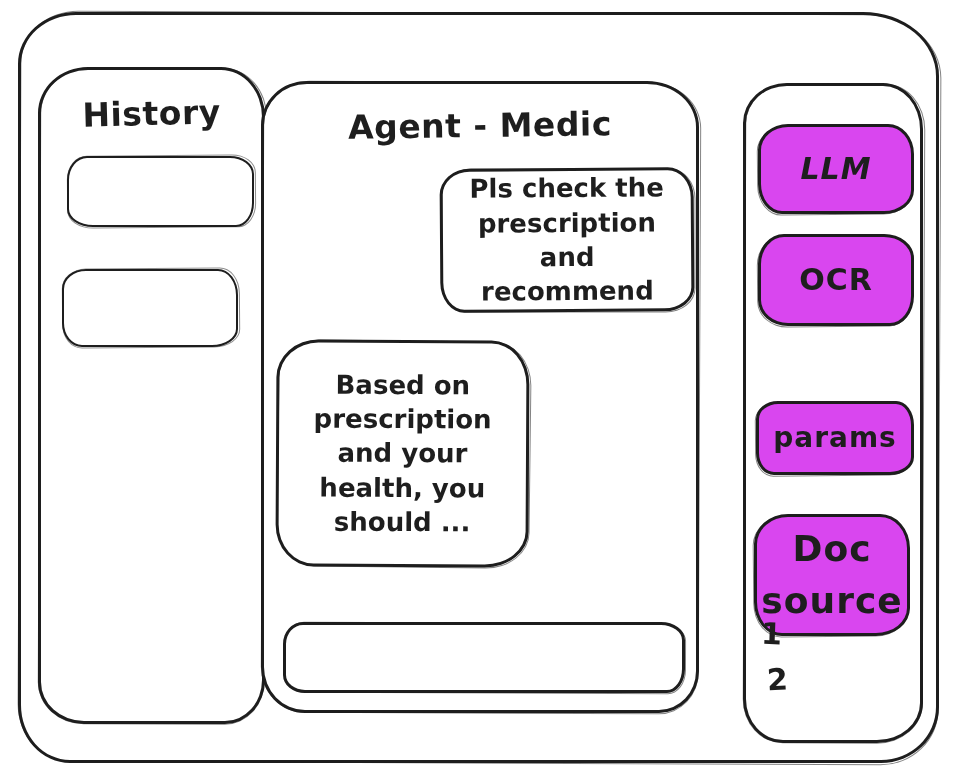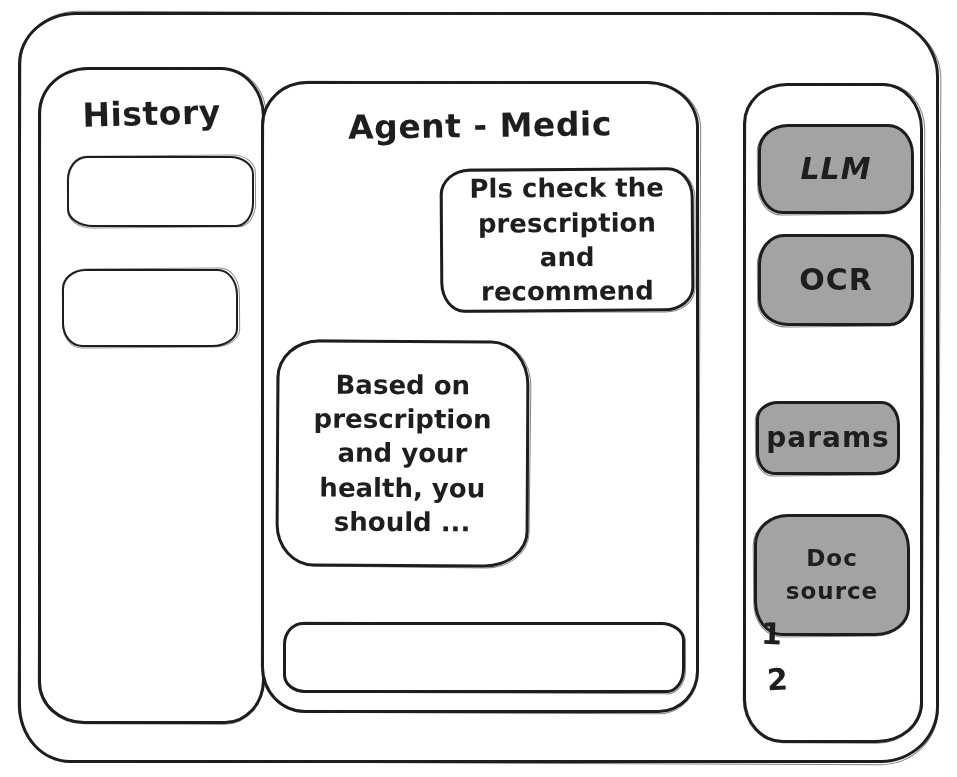--- a/index.html
+++ b/index.html
@@ -141,21 +141,21 @@
 
   
   .tools-panel {
     left: 740px; top: 80px;
     width: 180px; height: 660px;
     border-radius: 44px 40px 46px 40px / 40px 46px 40px 44px;
   }
   .tool-btn {
     position: absolute;
     border: 3px solid #1e1e1e;
-    background: #a3a3a3;
+    background: #d946ef;
     display: flex;
     align-items: center;
     justify-content: center;
     text-align: center;
     font-size: 30px;
     font-weight: bold;
     letter-spacing: 1px;
     line-height: 1.45;
     cursor: pointer;
   }
@@ -170,29 +170,29 @@
   .btn-llm {
     left: 12px; top: 38px; width: 156px; height: 90px;
     border-radius: 30px 26px 30px 24px / 26px 30px 24px 30px;
     font-style: italic;
   }
   .btn-ocr {
     left: 12px; top: 148px; width: 156px; height: 92px;
     border-radius: 26px 30px 24px 30px / 30px 24px 30px 26px;
   }
   .btn-params {
-    left: 10px; top: 315px; width: 144px; height: 74px;
+    left: 10px; top: 315px; width: 158px; height: 74px;
     border-radius: 22px 18px 24px 18px / 18px 24px 18px 22px;
     font-size: 28px;
     text-transform: none;
   }
   .btn-doc {
     left: 8px; top: 428px; width: 156px; height: 122px;
     border-radius: 34px 30px 34px 28px / 30px 34px 28px 34px;
-    font-size: 23px;
+    font-size: 36px;
     padding: 6px 14px;
   }
   .src-num {
     position: absolute;
     font-size: 30px;
     font-weight: bold;
     cursor: pointer;
   }
   .src-1 { left: 15px; top: 530px; transform: rotate(2deg); }
   .src-2 { left: 21px; top: 576px; transform: rotate(-3deg); }

